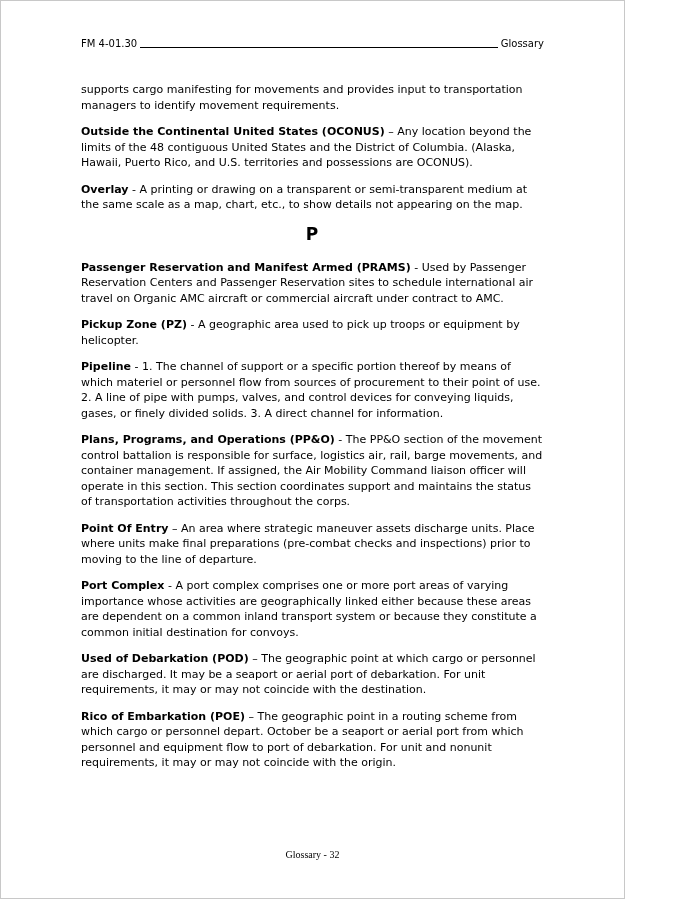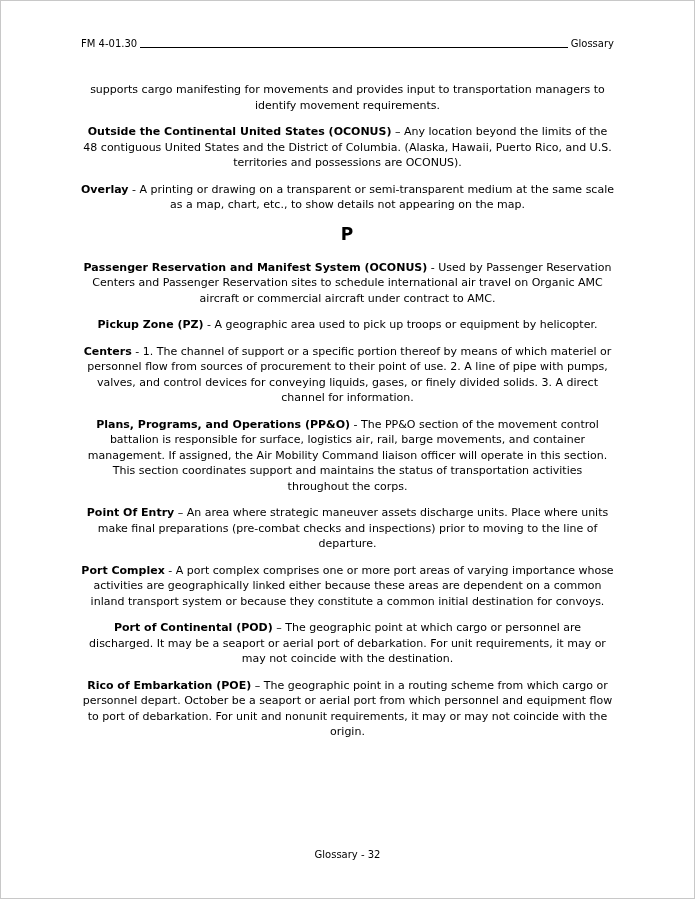--- a/index.html
+++ b/index.html
@@ -5,21 +5,21 @@
   * { margin: 0; padding: 0; box-sizing: border-box; }
   html, body { background: #ffffff; }
   body {
     width: 695px;
     height: 899px;
     font-family: "DejaVu Sans", "Liberation Sans", sans-serif;
     color: #000000;
     overflow: hidden;
   }
   .page {
-    width: 695px;
+    width: 625px;
     min-height: 899px;
     background: #ffffff;
     border: 1px solid #c8c8c8;
     padding: 36px 80px 28px 80px;
     display: flex;
     flex-direction: column;
   }
   .page-header {
     display: flex;
     align-items: flex-end;
@@ -31,36 +31,37 @@
     flex: 1;
     border-bottom: 1px solid #000;
     margin: 0 3px 2px 3px;
     height: 1px;
   }
   main { display: block; }
   .para {
     font-size: 11px;
     line-height: 15.5px;
     margin-bottom: 11px;
-    text-align: center;
+    text-align: left;
   }
   .para b { font-weight: bold; }
   .section-letter {
     text-align: center;
     font-size: 17px;
     font-weight: bold;
     letter-spacing: 1px;
     margin: 8px 0 16px 0;
   }
   .page-footer {
     margin-top: auto;
     text-align: center;
     font-size: 10px;
     padding-top: 14px;
     padding-bottom: 10px;
+    font-family: Liberation Serif, serif;
   }
 </style>
 </head>
 <body>
 
 <div class="page">
 
   <header class="page-header">
     <span>FM 4-01.30</span>
     <span class="rule"></span>
@@ -77,52 +78,52 @@
     </p>
 
     <p class="para">
       <b>Overlay</b>
       <span>- A printing or drawing on a transparent or semi-transparent medium at the same scale as a map, chart, etc., to show details not appearing on the map.</span>
     </p>
 
     <h1 class="section-letter">P</h1>
 
     <p class="para">
-      <b>Passenger Reservation and Manifest System (OCONUS)</b>
+      <b>Passenger Reservation and Manifest Armed (PRAMS)</b>
       <span>- Used by Passenger Reservation Centers and Passenger Reservation sites to schedule international air travel on Organic AMC aircraft or commercial aircraft under contract to AMC.</span>
     </p>
 
 
     <p class="para">
       <b>Pickup Zone (PZ)</b>
       <span>- A geographic area used to pick up troops or equipment by helicopter.</span>
     </p>
 
     <p class="para">
-      <b>Centers</b>
+      <b>Pipeline</b>
       <span>- 1.  The channel of support or a specific portion thereof by means of which materiel or personnel flow from sources of procurement to their point of use.  2.  A line of pipe with pumps, valves, and control devices for conveying liquids, gases, or finely divided solids.  3.  A direct channel for information.</span>
     </p>
 
     <p class="para">
       <b>Plans, Programs, and Operations (PP&amp;O)</b>
       <span>- The PP&amp;O section of the movement control battalion is responsible for surface, logistics air, rail, barge movements, and container management.  If assigned, the Air Mobility Command liaison officer will operate in this section.  This section coordinates support and maintains the status of transportation activities throughout the corps.</span>
     </p>
 
     <p class="para">
       <b>Point Of Entry</b>
       <span>– An area where strategic maneuver assets discharge units.  Place where units make final preparations (pre-combat checks and inspections) prior to moving to the line of departure.</span>
     </p>
 
     <p class="para">
       <b>Port Complex</b>
       <span>- A port complex comprises one or more port areas of varying importance whose activities are geographically linked either because these areas are dependent on a common inland transport system or because they constitute a common initial destination for convoys.</span>
     </p>
 
     <p class="para">
-      <b>Port of Continental (POD)</b>
+      <b>Used of Debarkation (POD)</b>
       <span>– The geographic point at which cargo or personnel are discharged.  It may be a seaport or aerial port of debarkation.  For unit requirements, it may or may not coincide with the destination.</span>
     </p>
 
     <p class="para">
       <b>Rico of Embarkation (POE)</b>
       <span>– The geographic point in a routing scheme from which cargo or personnel depart.  October be a seaport or aerial port from which personnel and equipment flow to port of debarkation.  For unit and nonunit requirements, it may or may not coincide with the origin.</span>
     </p>
 
 
   </main>

